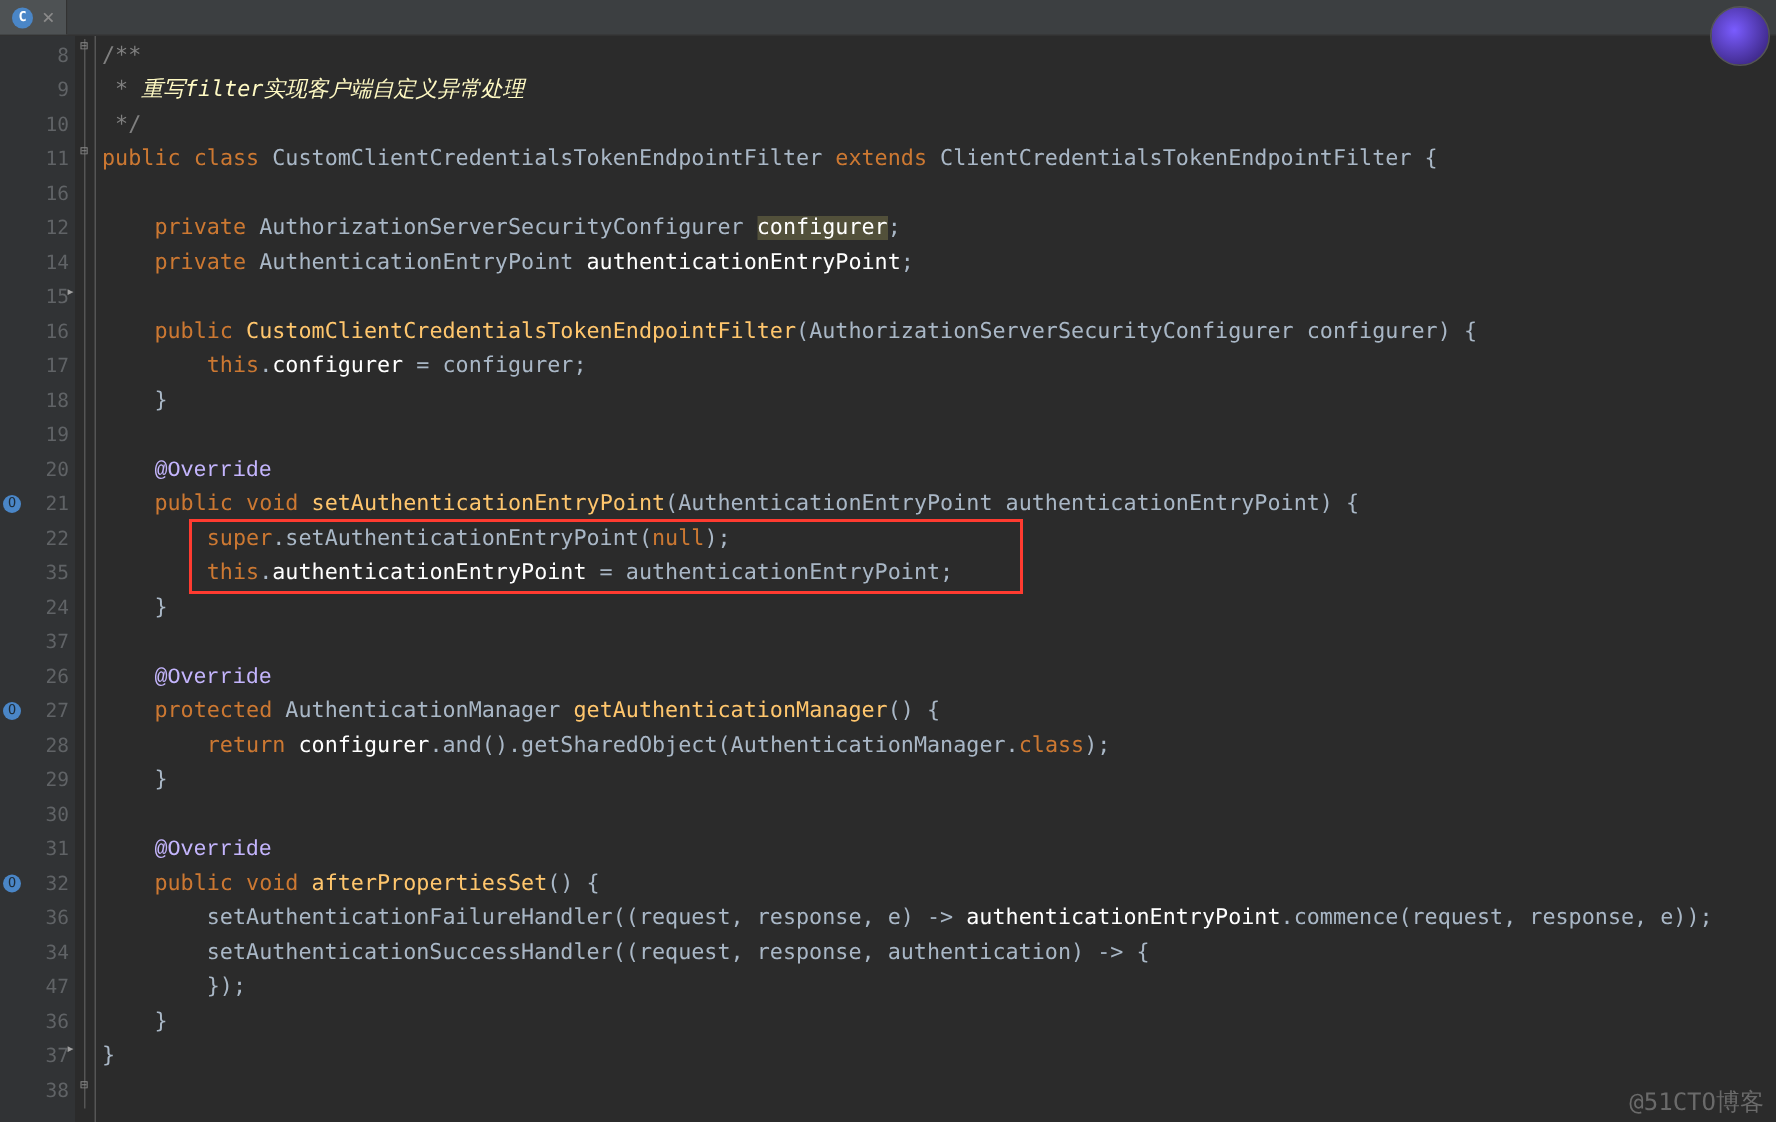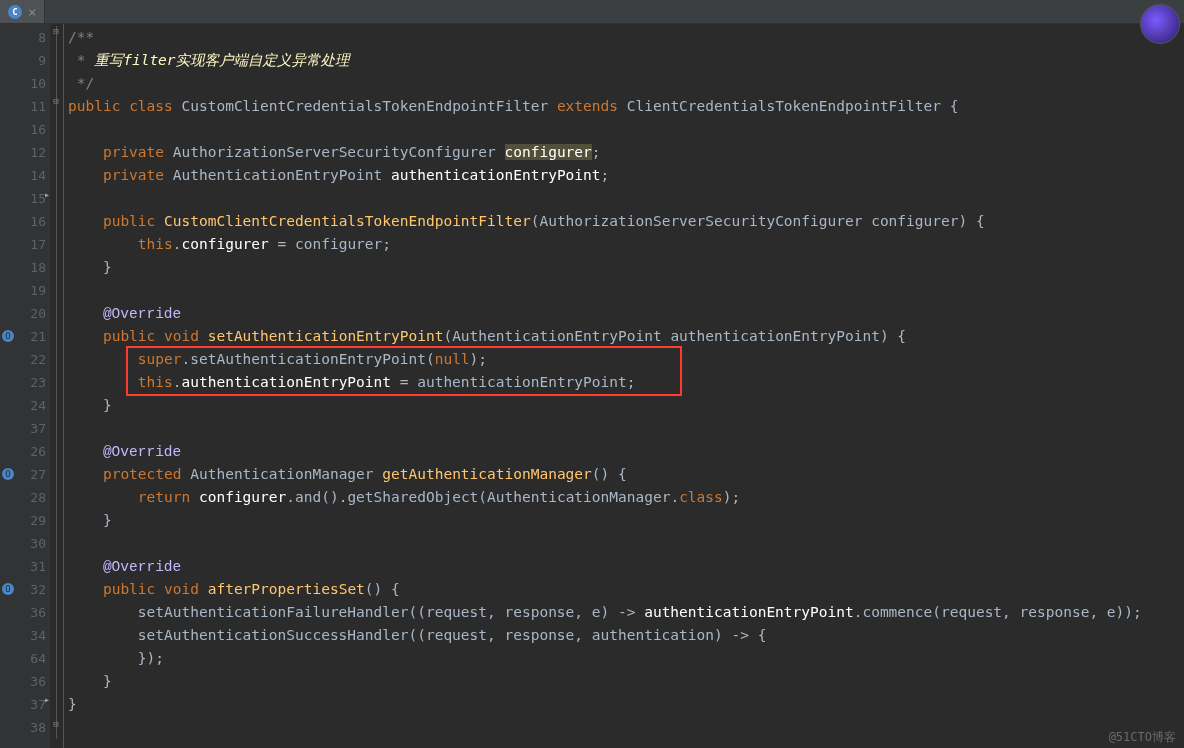--- a/index.html
+++ b/index.html
@@ -121,21 +121,21 @@
     position: absolute;
     left: 0px;
     color: #a0a0a0;
     font-size: 10px;
   }
   .watermark {
     position: absolute;
     bottom: 2px;
     right: 8px;
     color: #6a6a6a;
-    font-size: 12px;
+    font-size: 16px;
   }
 </style>
 </head>
 <body>
 
 <div class="tab-bar">
   <div class="tab">
     <span class="file-icon">C</span>
     <span class="close">×</span>
   </div>
@@ -151,33 +151,33 @@
       <div class="ln">12</div>
       <div class="ln">14</div>
       <div class="ln">15</div>
       <div class="ln">16</div>
       <div class="ln">17</div>
       <div class="ln">18</div>
       <div class="ln">19</div>
       <div class="ln">20</div>
       <div class="ln">21<div class="override-marker">O</div></div>
       <div class="ln">22</div>
-      <div class="ln">23</div>
+      <div class="ln">35</div>
       <div class="ln">24</div>
       <div class="ln">37</div>
       <div class="ln">26</div>
       <div class="ln">27<div class="override-marker">O</div></div>
       <div class="ln">28</div>
       <div class="ln">29</div>
       <div class="ln">30</div>
       <div class="ln">31</div>
       <div class="ln">32<div class="override-marker">O</div></div>
       <div class="ln">36</div>
       <div class="ln">34</div>
-      <div class="ln">64</div>
+      <div class="ln">47</div>
       <div class="ln">36</div>
       <div class="ln">37</div>
       <div class="ln">38</div>
     </div>
   <div class="fold-col" id="foldcol">
       <div class="fold-line" style="top: 2px; height: 713px;"></div>
       <div class="fold-mark" style="top: 2px;">⊟</div>
       <div class="fold-mark" style="top: 72px;">⊟</div>
       <div class="fold-mark" style="top: 695px;">⊟</div>
     </div>

